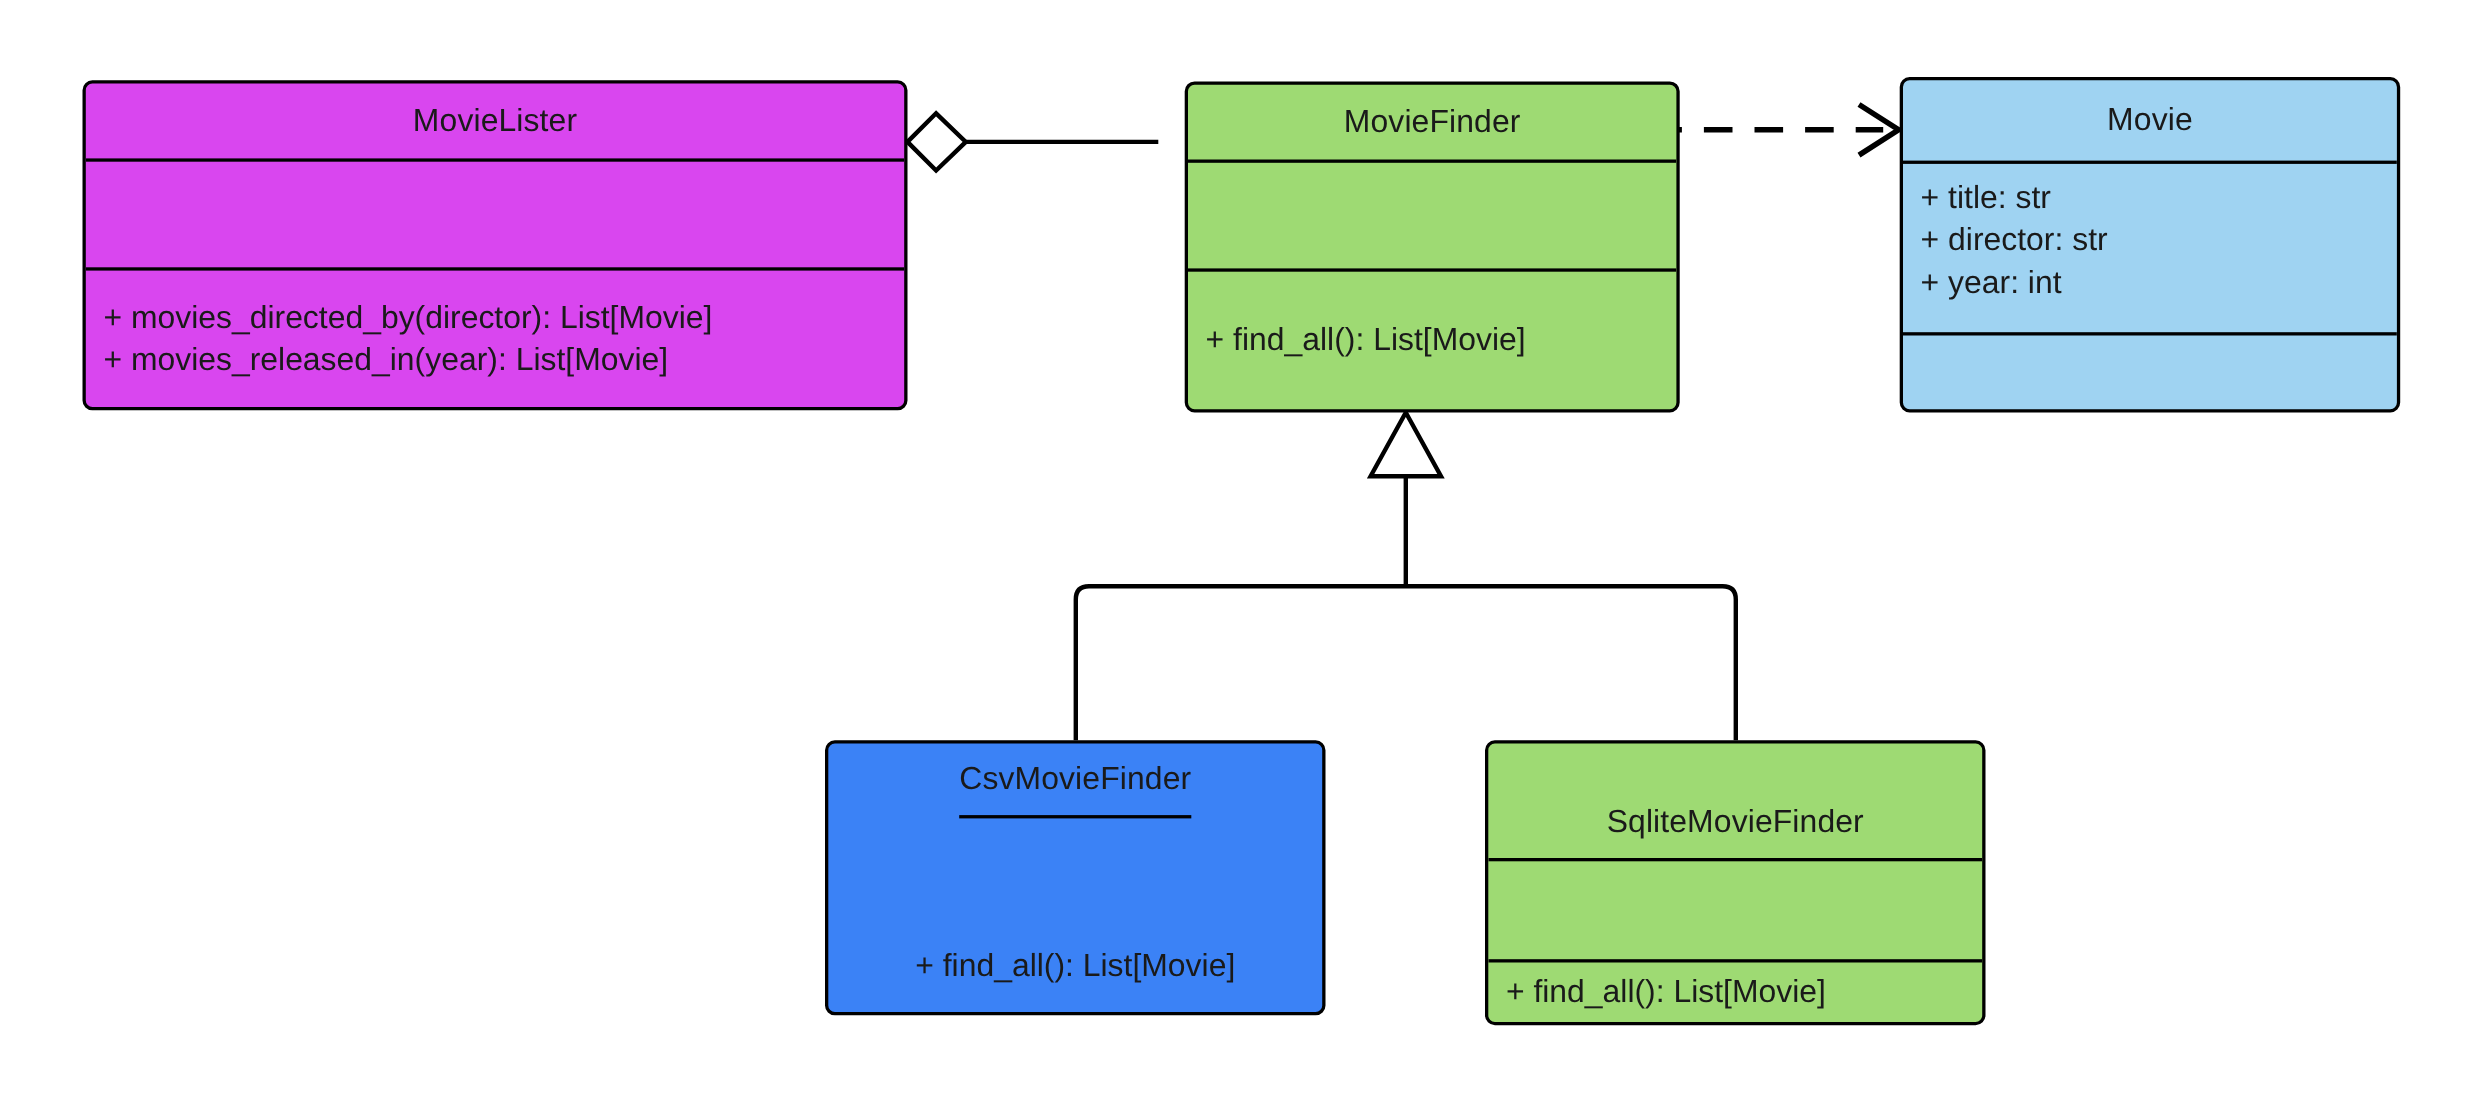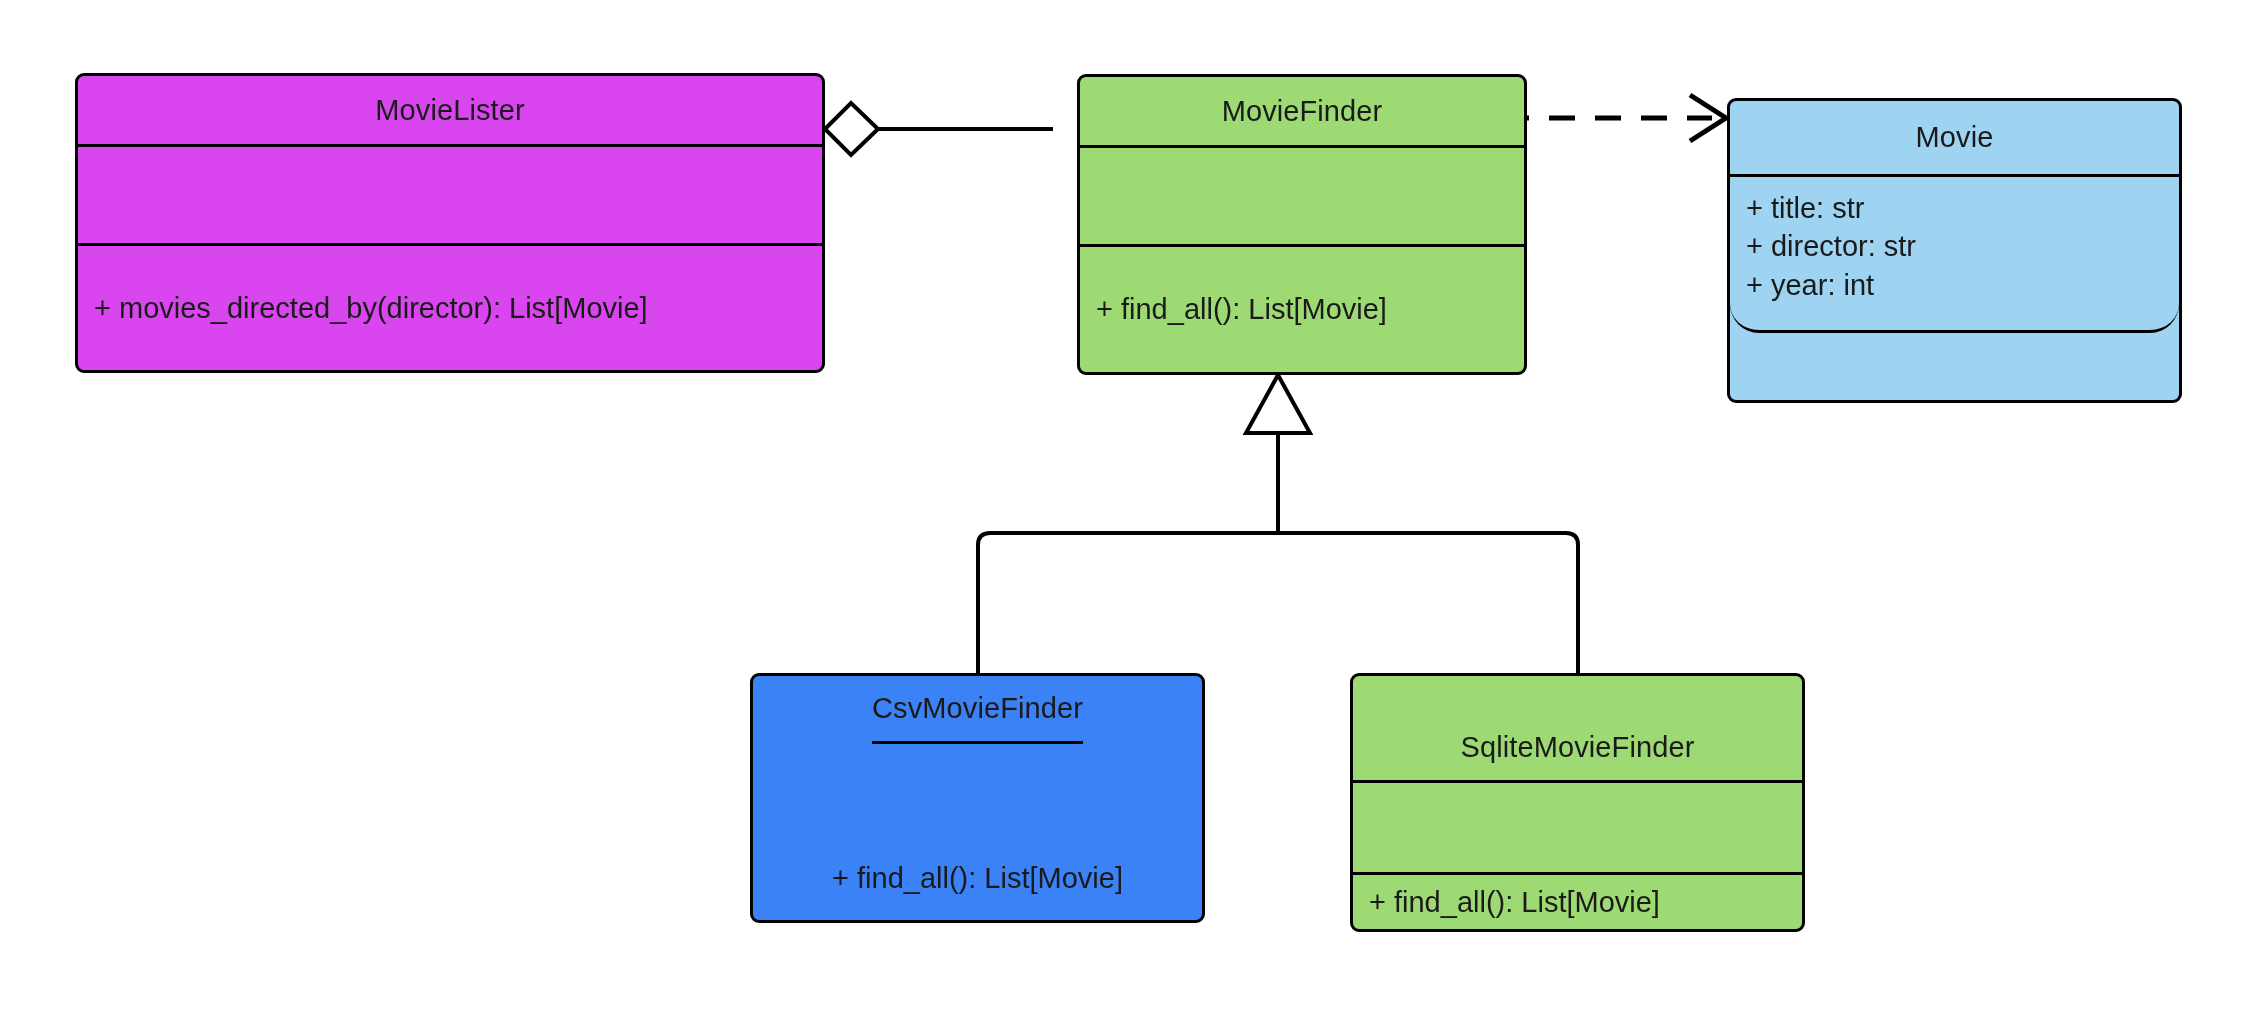--- a/index.html
+++ b/index.html
@@ -95,34 +95,35 @@
 
       <polygon points="1278,375 1310,433 1246,433" fill="#ffffff" stroke="#000000" stroke-width="4" stroke-linejoin="miter"></polygon>
     </g>
   </svg>
 
   <div class="uml-class" style="left:75px; top:73px; width:750px; height:300px; background:#d946ef;">
     <div class="compartment divided class-name" style="height:71px;">MovieLister</div>
     <div class="compartment divided empty-compartment" style="height:99px;"></div>
     <div class="compartment member-list" style="flex:1;border-radius:24px;">
       <div class="member">+ movies_directed_by(director): List[Movie]</div>
+      <div class="member">+ movies_released_in(year): List[Movie]</div>
     </div>
   </div>
 
   <div class="uml-class" style="left:1053px; top:74px; width:450px; height:301px; background:#9EDA73;margin-left:24px;">
     <div class="compartment divided class-name" style="height:71px;">MovieFinder</div>
     <div class="compartment divided empty-compartment" style="height:99px;"></div>
     <div class="compartment member-list" style="flex:1;">
       <div class="member">+ find_all(): List[Movie]</div>
     </div>
   </div>
 
-  <div class="uml-class" style="left:1727px; top:70px; width:455px; height:305px; background:#9FD3F2;margin-top:28px;">
+  <div class="uml-class" style="left:1727px; top:70px; width:455px; height:305px; background:#9FD3F2;">
     <div class="compartment divided class-name" style="height:76px;">Movie</div>
-    <div class="compartment divided member-list top-aligned" style="height:156px;border-radius:29px;">
+    <div class="compartment divided member-list top-aligned" style="height:156px;">
       <div class="member">+ title: str</div>
       <div class="member">+ director: str</div>
       <div class="member">+ year: int</div>
     </div>
     <div class="compartment empty-compartment" style="flex:1;"></div>
   </div>
 
   <div class="uml-class" style="left:750px; top:673px; width:455px; height:250px; background:#3b82f6;align-items:center;">
     <div class="compartment divided class-name" style="height:68px;">CsvMovieFinder</div>
     <div class="compartment divided empty-compartment" style="height:92px;"></div>

